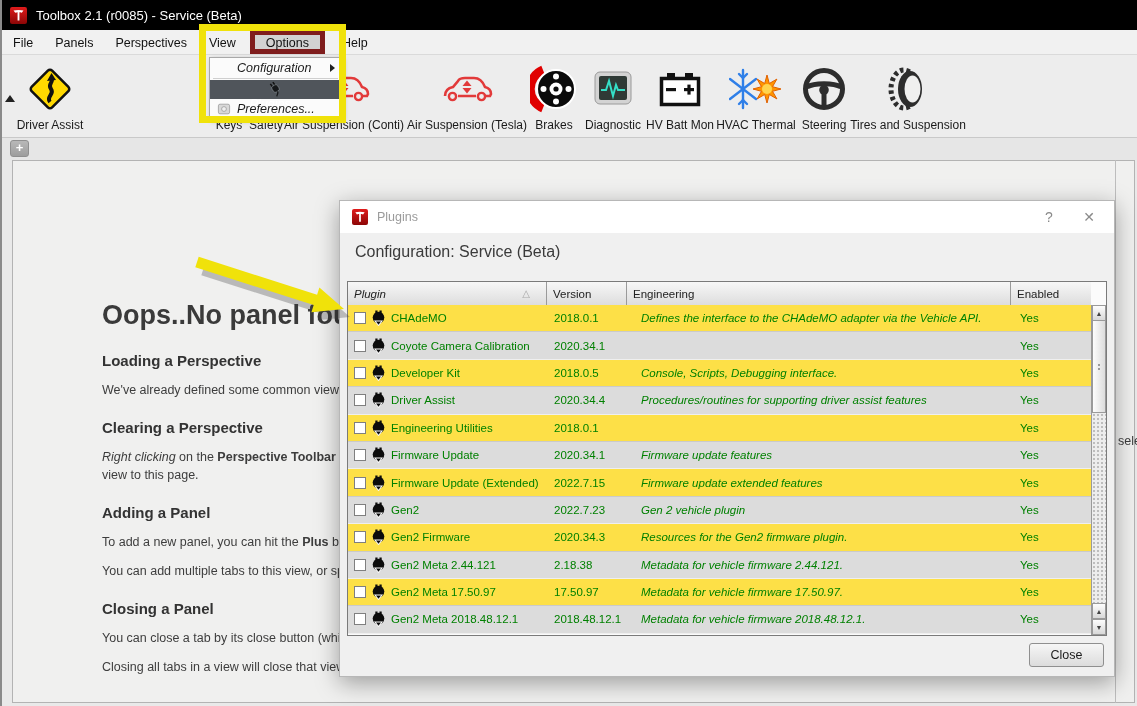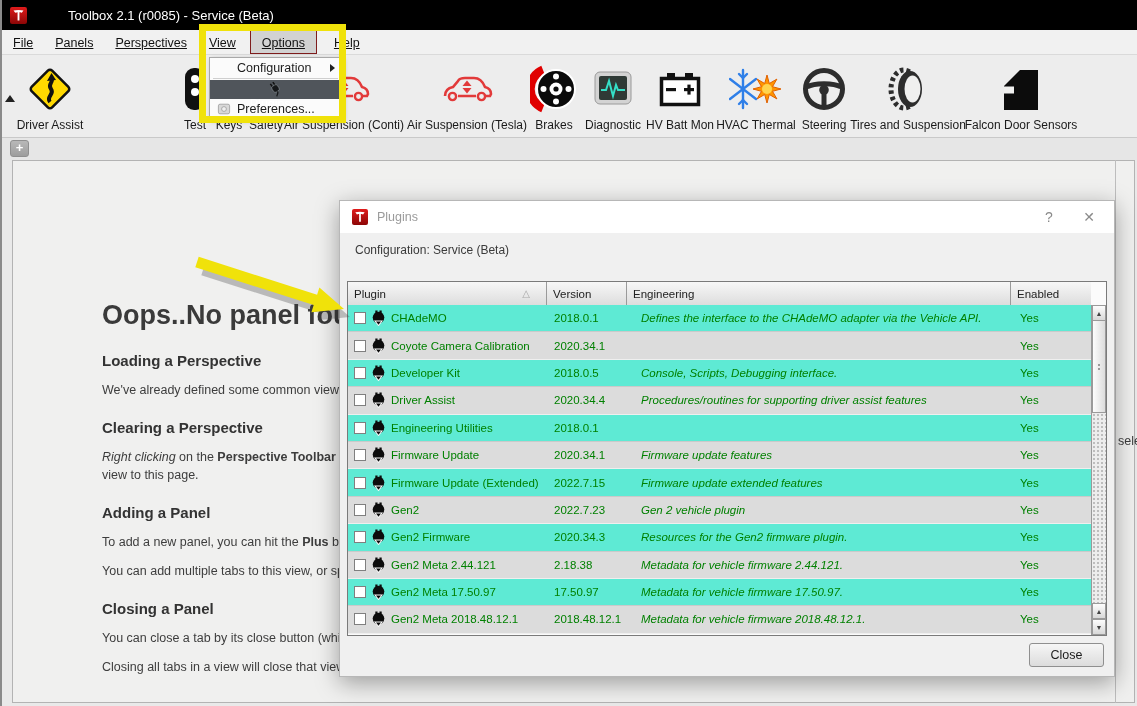--- a/index.html
+++ b/index.html
@@ -2,27 +2,27 @@
 <html><head>
 <meta charset="utf-8">
 <style>
   * { margin:0; padding:0; box-sizing:border-box; }
   body { background:#d0d0d0; font-family:"Liberation Sans","DejaVu Sans",sans-serif; }
   .screen { position:relative; width:1137px; height:706px; overflow:hidden;
             background:#e9e9e9; border-left:2px solid #8a8a8a; }
 
   
   .titlebar { position:absolute; left:0; top:0; width:100%; height:30px; background:#000;
-              display:flex; align-items:center; color:#fff; font-size:13px;gap:32px; }
+              display:flex; align-items:center; color:#fff; font-size:13px; }
   .titlebar .logo { width:17px; height:17px; margin:0 9px 0 8px; display:inline-flex; }
   
   .menubar { position:absolute; left:0; top:30px; width:100%; height:25px; background:#f1f1f1;
-             border-bottom:1px solid #dadada; display:flex; align-items:stretch; font-size:12.5px; color:#111;text-decoration:underline; }
+             border-bottom:1px solid #dadada; display:flex; align-items:stretch; font-size:12.5px; color:#111; }
   .mitem { padding:4px 11px 3px; display:flex; align-items:center; }
-  .mitem.active { background:#d2d2d2; border:1px solid #7f1d1d; }
+  .mitem.active { background:#d2d2d2; border:5px solid #7f1d1d; }
   
   .toolbar { position:absolute; left:0; top:55px; width:100%; height:83px; background:#ededed;
              border-bottom:1px solid #c9c9c9; }
   .titem { position:absolute; top:8px; transform:translateX(-50%); text-align:center; width:140px; }
   .titem .ticon { height:52px; display:flex; align-items:center; justify-content:center; }
   .titem .tlabel { font-size:12px; color:#1a1a1a; white-space:nowrap; }
   .overflow-arrow { position:absolute; left:3px; top:40px; width:0; height:0;
                     border-left:5px solid transparent; border-right:5px solid transparent;
                     border-bottom:7px solid #222; }
   
@@ -35,54 +35,54 @@
            background:#f0f0ef; border:1px solid #b3b3b3; }
   .vsplit { position:absolute; left:1113px; top:160px; bottom:3px; width:1px; background:#bdbdbd; }
   .help { position:absolute; left:100px; top:300px; width:640px; color:#3d3d3d; }
   .help .big { font-size:27px; font-weight:bold; color:#3a3a3a; white-space:nowrap; }
   .help h3 { font-size:15px; font-weight:bold; color:#333; margin-top:21px; white-space:nowrap; }
   .help p  { font-size:12.5px; margin-top:13px; white-space:nowrap; line-height:16px; }
   .frag { position:absolute; left:1116px; top:434px; font-size:12.5px; color:#3d3d3d; }
   
   .omenu { position:absolute; left:207px; top:57px; width:133px; background:#fbfbfb;
            border:1px solid #a8a8a8; box-shadow:2px 2px 5px rgba(0,0,0,.25); z-index:40; font-size:12.5px; }
-  .oitem { height:19px; display:flex; align-items:center; color:#1c1c1c; position:relative; }
+  .oitem { height:19px; display:flex; align-items:center; color:#1c1c1c; position:relative;font-style:italic; }
   .oitem .gutter { width:27px; display:flex; justify-content:center; align-items:center; flex:none; }
   .oitem.sel { background:#50555b; color:#fff;flex-direction:column; }
   .osep { height:1px; background:#cfcfcf; margin:1px 3px; }
   .subarrow { position:absolute; right:6px; width:0; height:0; border-top:4px solid transparent;
               border-bottom:4px solid transparent; border-left:5px solid #222; }
   
   .ybox { position:absolute; left:197px; top:24px; width:147px; height:99px;
           border:7px solid #f0e20a; z-index:60; }
   .yarrow { position:absolute; left:185px; top:252px; z-index:60; }
   
   .dialog { position:absolute; left:337px; top:200px; width:776px; height:477px; background:#f0f0f0;
             border:1px solid #b7b7b7; box-shadow:0 6px 22px rgba(0,0,0,.35); z-index:50; }
   .dtitle { height:32px; background:#fff; display:flex; align-items:center; font-size:12.5px; color:#9b9b9b; }
   .dtitle .logo { width:16px; height:16px; margin:0 9px 0 12px; display:inline-flex; }
   .dbtn { position:absolute; top:8px; width:18px; height:18px; color:#8a8a8a; font-size:14px;
           text-align:center; line-height:17px; }
   .dhelp { right:56px; } .dclose { right:16px; }
-  .dconf { position:absolute; left:15px; top:42px; font-size:12px; color:#3a3a3a; }
+  .dconf { position:absolute; left:15px; top:42px; font-size:16px; color:#3a3a3a; }
   
   .ptable { position:absolute; left:7px; top:80px; width:760px; height:355px;
             border:1px solid #7a7a7a; background:#fbfbfb; display:flex; flex-direction:column; }
   .thead { display:flex; height:23px; flex:none; }
   .hcell { background:linear-gradient(#f7f7f7,#dddddd); border-right:1px solid #9a9a9a;
            font-size:11.5px; color:#222; display:flex; align-items:center; padding-left:6px; position:relative; }
   .sorttri { position:absolute; right:16px; color:#a9a9a9; font-size:10px; }
   .tmain { display:flex; flex:1; min-height:0; }
   .tbody { width:743px; }
-  .prow { display:flex; height:27.4px; background:#5eead4; border-bottom:1px solid #cacaca; }
+  .prow { display:flex; height:27.4px; background:#fde047; border-bottom:1px solid #cacaca; }
   .tbody .prow:nth-child(even) { background:#dcdcdc; border-bottom:1px solid #efefef; }
   .cell { font-size:11.5px; color:#008000; display:flex; align-items:center; overflow:hidden; white-space:nowrap; }
   .c-plugin { width:199px; } .c-version { width:80px; padding-left:7px; }
   .c-desc { width:384px; padding-left:14px;font-style:italic; } .c-enabled { width:80px; padding-left:9px; }
-  .hc-plugin{width:199px;} .hc-version{width:80px;} .hc-desc{width:384px;} .hc-enabled{width:80px; border-right:none;}
+  .hc-plugin{width:199px;font-style:italic;} .hc-version{width:80px;} .hc-desc{width:384px;} .hc-enabled{width:80px; border-right:none;}
   .cb { width:12px; height:12px; border:1px solid #7f7f7f; background:#fff; margin:0 5px 0 6px; flex:none; }
   .plug-ico { margin-right:5px; display:inline-flex; flex:none; }
   
   .sbar { width:17px; border-left:1px solid #9a9a9a; background:#ededed; display:flex; flex-direction:column; }
   .sbtn { height:16px; flex:none; background:linear-gradient(#fdfdfd,#d8d8d8); border:1px solid #9a9a9a;
           font-size:7px; color:#444; text-align:center; line-height:15px; }
   .sthumb { height:92px; flex:none; background:linear-gradient(90deg,#fdfdfd,#dcdcdc); border:1px solid #9a9a9a;
             border-top:none; position:relative; }
   .sthumb:after { content:""; position:absolute; left:4px; right:4px; top:42px; height:9px;
             background-image:radial-gradient(#9a9a9a 1px, transparent 1.2px); background-size:4px 4px; }
@@ -127,30 +127,20 @@
     <div class="titem" style="left:48px">
       <span class="ticon">
           <svg viewBox="0 0 48 48" width="48" height="48">
             <rect x="9.5" y="9.5" width="29" height="29" rx="3" transform="rotate(45 24 24)" fill="#ffd800" stroke="#111" stroke-width="2.5"></rect>
             <path d="M24 37 C19.5 32 29 29 25 24 C21 19 28 17.5 25.5 13" fill="none" stroke="#111" stroke-width="4"></path>
             <polygon points="25.5,8 21,16 30,15" fill="#111"></polygon>
           </svg>
         </span>
       <span class="tlabel">Driver Assist</span>
     </div>
-    <div class="titem" style="left:193px">
-      <span class="ticon">
-          <svg viewBox="0 0 48 48" width="48" height="48">
-            <rect x="14" y="3" width="20" height="42" rx="9" fill="#111"></rect>
-            <circle cx="24" cy="14" r="4" fill="#fff"></circle>
-            <circle cx="24" cy="27" r="4" fill="#fff"></circle>
-          </svg>
-        </span>
-      <span class="tlabel">Test</span>
-    </div>
     <div class="titem" style="left:227px">
       <span class="ticon">
           <svg viewBox="0 0 48 48" width="48" height="48">
             <circle cx="17" cy="15" r="8" fill="none" stroke="#111" stroke-width="5"></circle>
             <path d="M23 21 L38 38 M32 32 L38 27 M27 27 L32 22" stroke="#111" stroke-width="5" fill="none"></path>
           </svg>
         </span>
       <span class="tlabel">Keys</span>
     </div>
     <div class="titem" style="left:264px">
@@ -254,30 +244,20 @@
     </div>
     <div class="titem" style="left:906px">
       <span class="ticon">
           <svg viewBox="0 0 48 48" width="48" height="48">
             <ellipse cx="20" cy="24" rx="13" ry="19" fill="none" stroke="#2d2d2d" stroke-width="5" stroke-dasharray="3.5 3"></ellipse>
             <ellipse cx="26" cy="24" rx="12" ry="18" fill="#2d2d2d"></ellipse>
             <ellipse cx="28.5" cy="24" rx="8" ry="13.5" fill="#f0f0ef"></ellipse>
           </svg>
         </span>
       <span class="tlabel">Tires and Suspension</span>
-    </div>
-    <div class="titem" style="left:1019px">
-      <span class="ticon">
-          <svg viewBox="0 0 48 48" width="48" height="48">
-            <path d="M7 45 V21 L23 5 H41 V45 Z" fill="#0c0c0c"></path>
-            <rect x="7" y="21.5" width="10" height="7" fill="#f0f0ef"></rect>
-            <rect x="17" y="25" width="6" height="3.5" fill="#0c0c0c"></rect>
-          </svg>
-        </span>
-      <span class="tlabel">Falcon Door Sensors</span>
     </div>
   </div>
 
   <div class="pstrip">
     <div class="plusbtn">+</div>
   </div>
 
   <div class="panel"></div>
   <div class="vsplit"></div>
 

